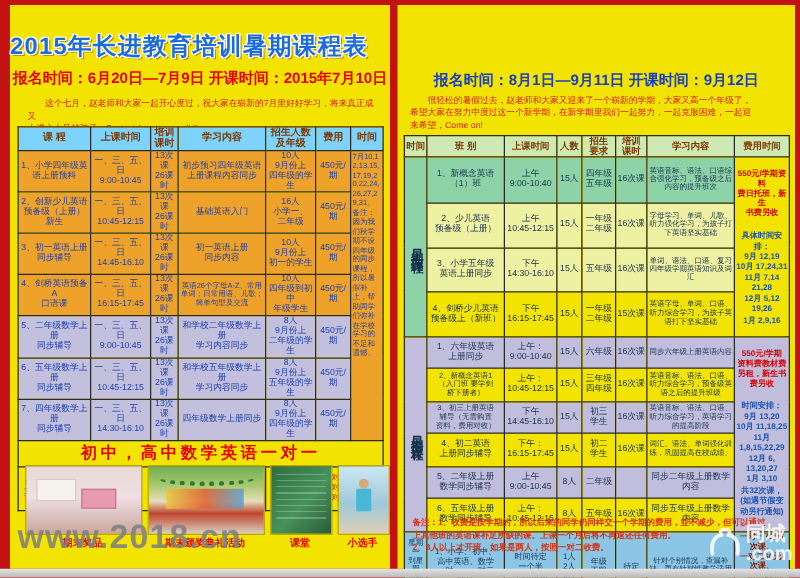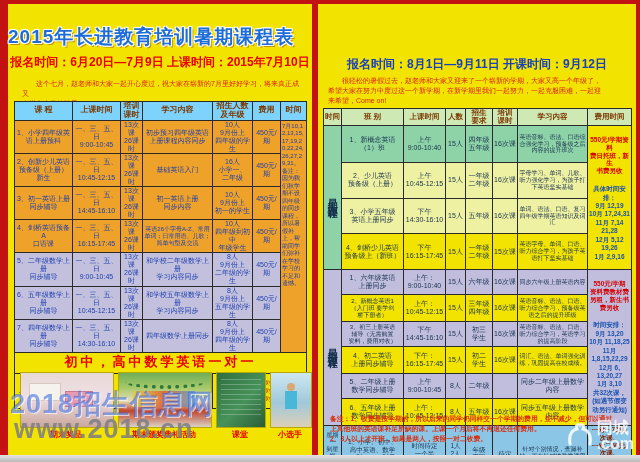--- a/index.html
+++ b/index.html
@@ -64,21 +64,21 @@
   .wm58 .com{font-size:16px;line-height:1}
   .bstrip{position:absolute;left:0;right:0;bottom:0;height:7px;background:linear-gradient(#e4e4e4,#b9b9b9)}
 </style>
 </head>
 <body>
 
 <div id="shot">
 
   <div class="page" id="lpage">
     <div class="title">2015年长进教育培训暑期课程表</div>
-    <div class="signup">报名时间：6月20日—7月9日  上课时间：2015年7月10日</div>
+    <div class="signup">报名时间：6月20日—7月9日  开课时间：2015年7月10日</div>
     <div class="intro">这个七月，赵老师和大家一起开心度过，祝大家在崭新的7月里好好学习，将来真正成又
 上进心十足的孩子，Best wishes to you all !!</div>
 
     <table id="ltable">
       <colgroup>
         <col style="width:58px">
           <col style="width:48px">
           <col style="width:22px">
           <col style="width:70px">
           <col style="width:40px">
@@ -426,21 +426,20 @@
 按月交费</td>
       </tr>
     </tbody>
       </table>
 
     <div class="notes">备注：1、收费是按学期的，所以后来的同学仍同样交一个学期的费用，並不减少，但可以通过
 上其他班的英语课补足所缺的课。上课一个月后将不再退还任何费用。
 2、3人以上才开班，如果是两人，按照一对二收费。</div>
   </div>
 
-  <div class="wm2018">2018招生信息网</div>
   <div class="wmurl">www.2018.cn</div>
   <div class="wm58">
     <span style="margin-right:2px">
       <svg width="26" height="26" viewBox="0 0 26 26">
           <path d="M3 22 Q1 9 10 7 Q8 2 13 3 Q18 2 16 7 Q25 9 23 22" fill="none" stroke="rgba(255,255,255,.85)" stroke-width="3" stroke-linecap="round"></path>
         </svg>
     </span>
     <span class="col">
       <span class="city">同城</span>
       <span class="com">.com</span>

